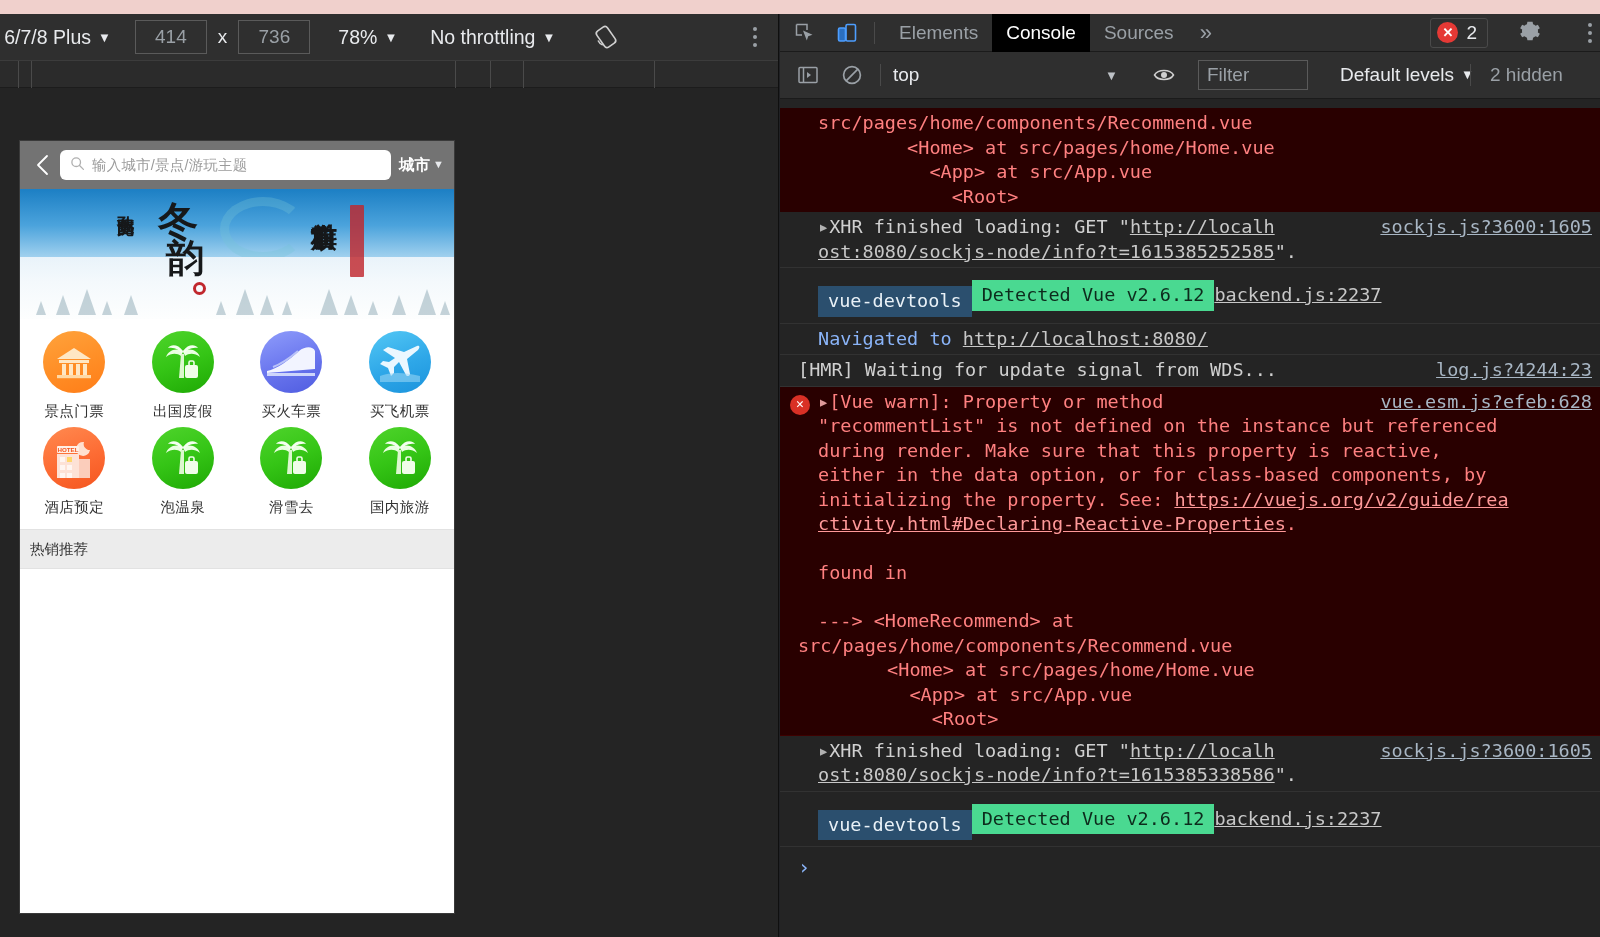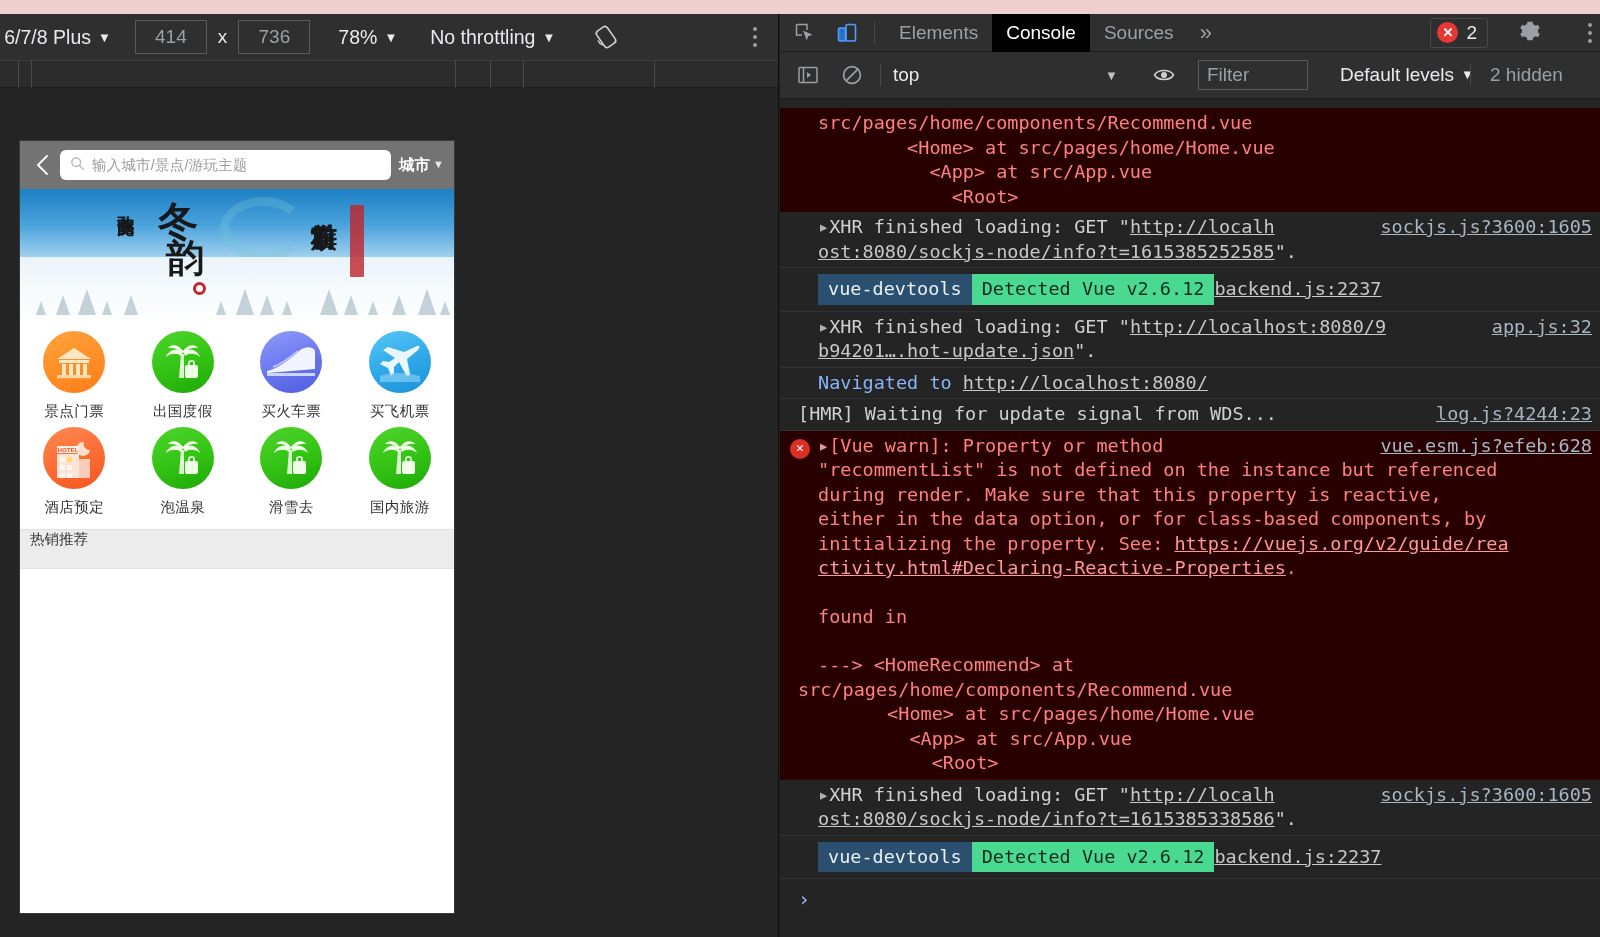--- a/index.html
+++ b/index.html
@@ -140,21 +140,21 @@
   .ic-train  { background: linear-gradient(160deg,#8f9dfb 0%,#6c78ef 50%,#4f5ce0 100%); }
   .ic-plane  { background: linear-gradient(160deg,#54c8f5 0%,#2ea7e8 55%,#1b93dc 100%); }
   .ic-hotel  { background: linear-gradient(160deg,#ff8a50 0%,#fd6b33 55%,#f4551f 100%); }
 
   .glyph { position: absolute; inset: 0; display: flex; align-items: center; justify-content: center; }
   .glyph svg { display: block; }
 
   
   .ph-section {
     background: #ececec; height: 40px;
-    display: flex; padding-left: 10px;
+    display: flex; align-items: center; padding-left: 10px;
     border-top: 1px solid #e2e2e2; border-bottom: 1px solid #e2e2e2;
   }
   .ph-section-title { font-size: 14.5px; color: #333; }
   .ph-blank { background: #fff; height: 320px; }
 
   
   .devtools {
     position: absolute; left: 780px; top: 14px; width: 820px; height: 923px;
     background: #242424; overflow: hidden;
   }
@@ -230,21 +230,21 @@
   }
   .arrow { color: #b0b0b0; }
   .lnk-grey { color: #c8c8c8; text-decoration: underline; }
   .lnk-red { color: #ff9999; text-decoration: underline; }
   .err-dot {
     position: absolute; left: 10px; top: 8px; width: 20px; height: 20px; border-radius: 50%;
     background: #d93025; color:#fff; font-size: 13px; display:flex; align-items:center; justify-content:center; font-weight:bold;
   }
   .navi { color: #8ab4f8; }
   .badge-row { padding: 6px 8px 6px 18px; display:flex; align-items:center; position:relative; border-bottom:1px solid #323232;}
-  .badge-a { background:#2b4f6e; color:#e9f1f7; padding: 3px 10px; font-size:18.5px; font-family:"DejaVu Sans Mono",monospace;}
+  .badge-a { background:#2b4f6e; color:#e9f1f7; padding: 3px 10px; font-size:18.5px; font-family:"DejaVu Sans Mono",monospace;margin-top:12px;}
   .badge-b { background:#4ad991; color:#0d2b1c; padding: 3px 10px; font-size:18.5px; font-family:"DejaVu Sans Mono",monospace;}
   .prompt-row { padding: 8px 18px; color:#8ab4f8; font-size: 20px; font-family:"DejaVu Sans Mono",monospace;}
 </style>
 </head>
 <body>
 
 <div id="root">
 
   <div class="pink-strip"></div>
 
@@ -569,25 +569,20 @@
         <span class="src lnk-grey">sockjs.js?3600:1605</span>
         <div><span class="lnk-grey">ost:8080/sockjs-node/info?t=1615385252585</span><span>".</span></div>
       </div>
 
       <div class="badge-row" style="padding-left:38px">
         <span class="badge-a">vue-devtools</span>
         <span class="badge-b">Detected Vue v2.6.12</span>
         <span class="src lnk-grey">backend.js:2237</span>
       </div>
 
-      <div class="msg plain" style="padding-left:38px">
-        <span class="arrow">▸</span><span>XHR finished loading: GET "</span><span class="lnk-grey">http://localhost:8080/9</span>
-        <span class="src lnk-grey">app.js:32</span>
-        <div><span class="lnk-grey">b94201….hot-update.json</span><span>".</span></div>
-      </div>
 
       <div class="msg" style="padding-left:38px">
         <span class="navi">Navigated to</span>
         <span class="lnk-grey">http://localhost:8080/</span>
       </div>
 
       <div class="msg plain" style="">
         <span>[HMR] Waiting for update signal from WDS...</span>
         <span class="src lnk-grey" style="right:8px">log.js?4244:23</span>
       </div>

